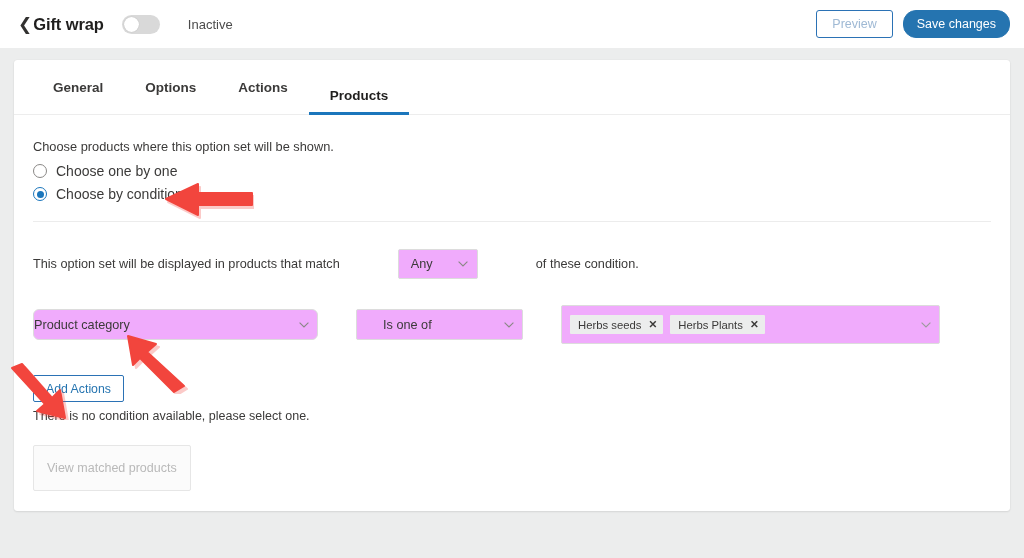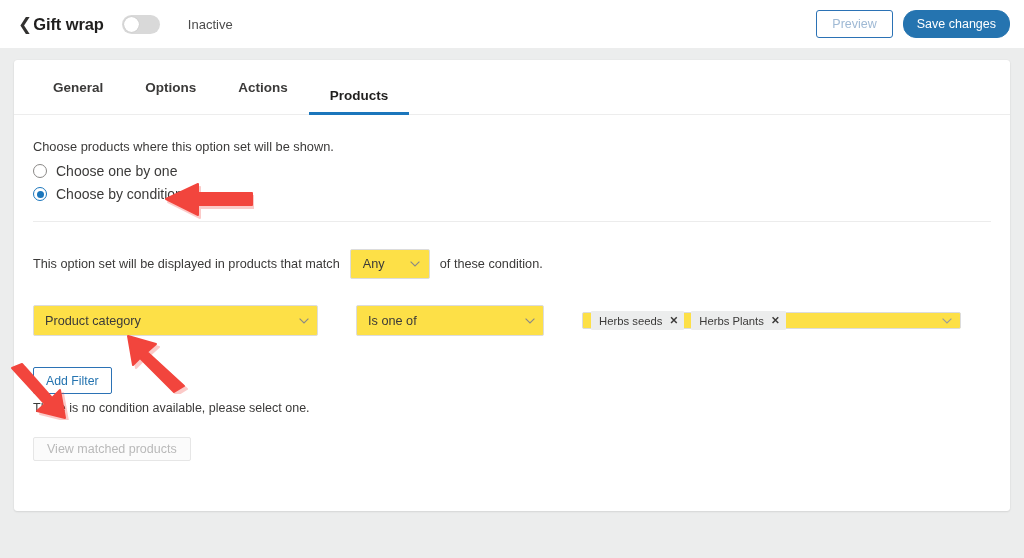--- a/index.html
+++ b/index.html
@@ -138,27 +138,27 @@
 
   .divider {
     height: 1px; background: #ececec;
     margin: 19px 0 0 0;
     width: 958px;
   }
 
   .sentence-row {
     display: flex; align-items: center;
     margin-top: 27px;
-    font-size: 12.7px; color: #3b3a39;
+    font-size: 12.7px; color: #3b3a39; gap: 48px;
   }
 
   
   .sel {
     position: relative;
-    background: #fde047;
+    background: #f0abfc;
     border: 1px solid #dcdcdc;
     border-radius: 2px;
     display: flex; align-items: center;
     font-size: 12.7px; color: #3b3a39;
     cursor: pointer;
   }
   .sel .caret {
     position: absolute; right: 9px; top: 50%;
     margin-top: -3px;
     width: 9px; height: 6px;
@@ -171,29 +171,29 @@
     padding-left: 12px;
   }
   .sel-any .caret { right: 10px; }
 
   .filter-row {
     display: flex; align-items: center;
     margin-top: 26px;
   }
   .sel-field {
     width: 285px; height: 31px;
-    padding-left: 11px;
+    border-radius: 6px;
   }
   .sel-op {
-    width: 188px; height: 31px;
+    width: 167px; height: 31px;
     margin-left: 38px;
-    padding-left: 11px;
+    padding-left: 26px;
   }
   .sel-values {
-    width: 379px; height: 17px;
+    width: 379px; height: 39px;
     margin-left: 38px;
     padding-left: 8px;
     gap: 7px;
   }
   .chip {
     display: flex; align-items: center;
     height: 19px;
     background: #eceded;
     color: #3b3a39;
     font-size: 11.3px;
@@ -221,21 +221,21 @@
     display: inline-flex; align-items: center;
   }
 
   .hint {
     margin-top: 7px;
     font-size: 12.5px; color: #3b3a39;
   }
 
   .btn-matched {
     margin-top: 22px;
-    height: 24px; padding: 0 13px;
+    height: 46px; padding: 0 13px;
     background: #fbfbfb;
     border: 1px solid #e6e6e6;
     border-radius: 2px;
     color: #b9b9b9;
     font-size: 12.5px;
     font-family: "Liberation Sans", sans-serif;
     cursor: pointer;
     display: inline-flex; align-items: center;
   }
 
@@ -334,21 +334,21 @@
         </span>
         <span class="caret">
           <svg viewBox="0 0 10 6" width="10" height="6">
               <path d="M0.6 0.6 L5 5 L9.4 0.6" fill="none" stroke="#9b9b9b" stroke-width="1.1"></path>
             </svg>
         </span>
       </div>
 
     </div>
 
-    <div><button class="btn-addfilter">Add Filter</button></div>
+    <div><button class="btn-addfilter">Add Actions</button></div>
 
     <div class="hint">There is no condition available, please select one.</div>
 
     <div><button class="btn-matched">View matched products</button></div>
 
   </div>
 </div>
 
 <svg class="arrow" id="arrow-1" width="92" height="40" viewBox="0 0 92 40">
   <g transform="translate(2,2)">

